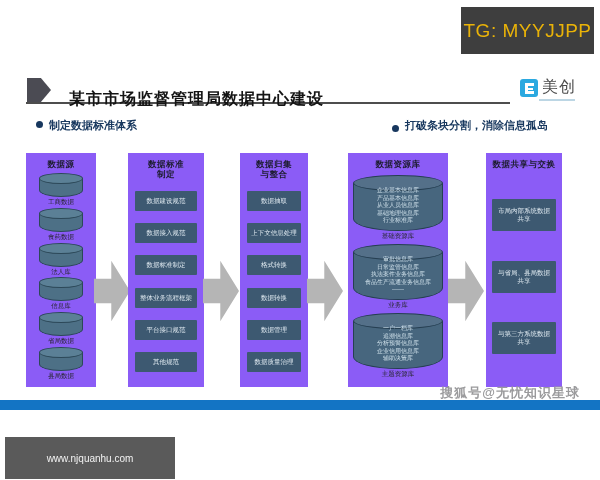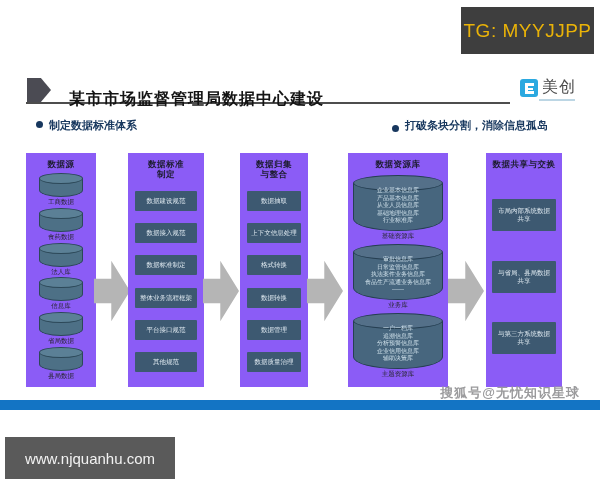--- a/index.html
+++ b/index.html
@@ -99,21 +99,21 @@
 
   
   .watermark{
     position:absolute;right:20px;top:384px;
     font-size:13px;font-weight:bold;color:#9a9a9c;letter-spacing:1px;
   }
   .blue-bar{position:absolute;left:0;top:400px;width:600px;height:10px;background:#1374c4;}
   .url-box{
     position:absolute;left:5px;top:437px;width:170px;height:42px;background:#5a5a5a;
     display:flex;align-items:center;justify-content:center;
-    color:#f2f2f2;font-size:15px;
+    color:#f2f2f2;font-size:10px;
   }
 </style>
 </head>
 <body>
 
 <div class="page">
 
   <div class="tg-badge">
     <span>TG: MYYJJPP</span>
   </div>

